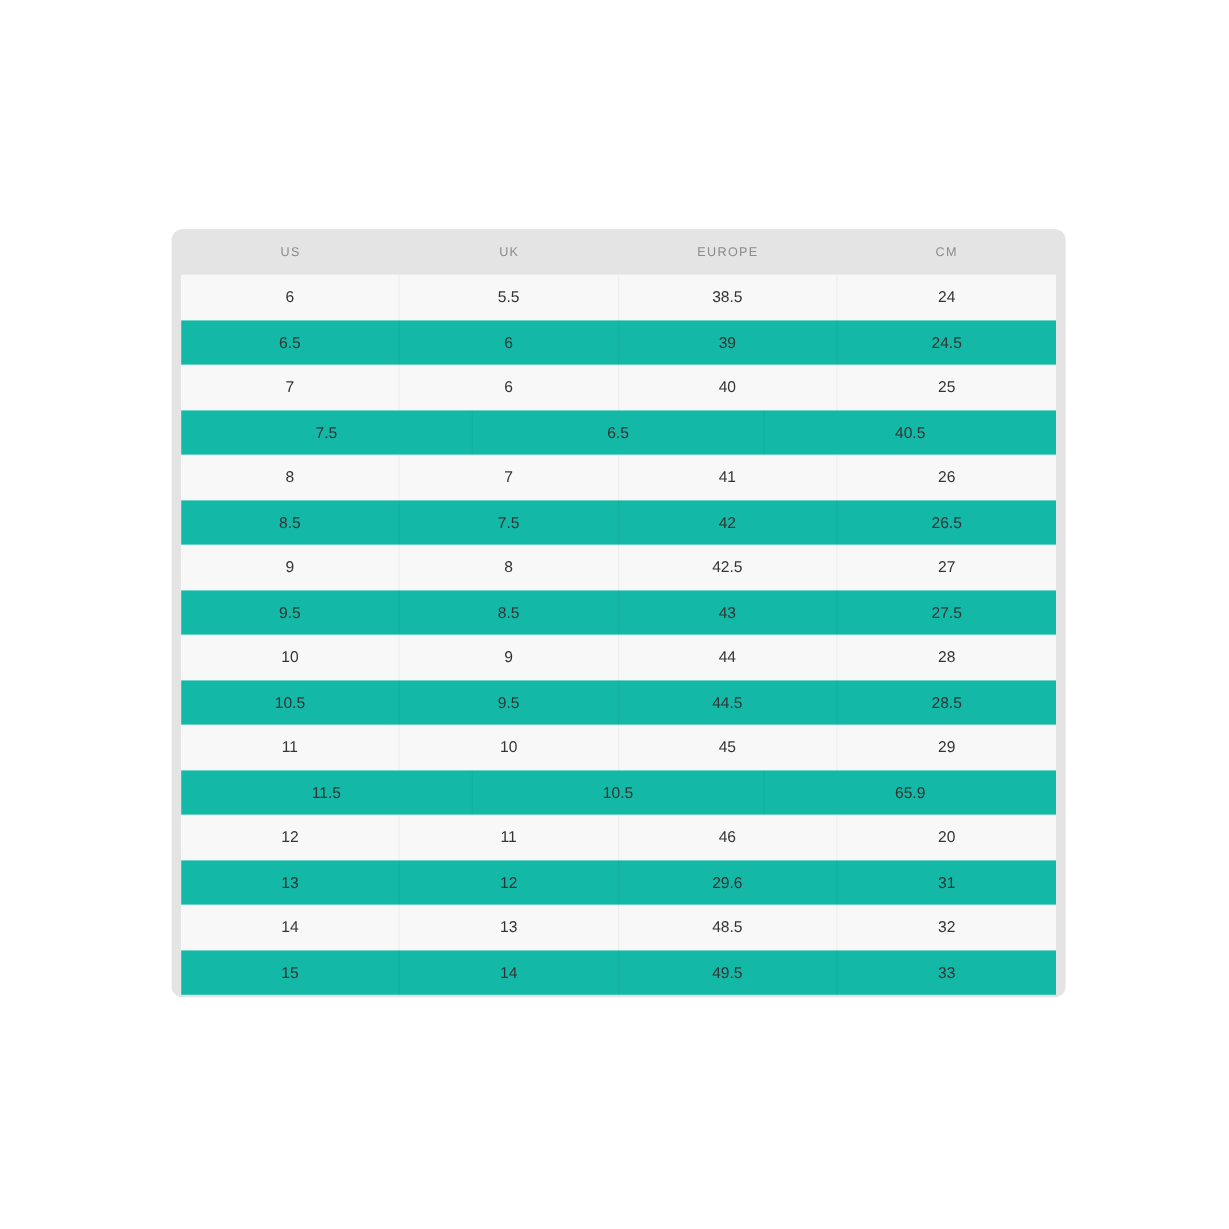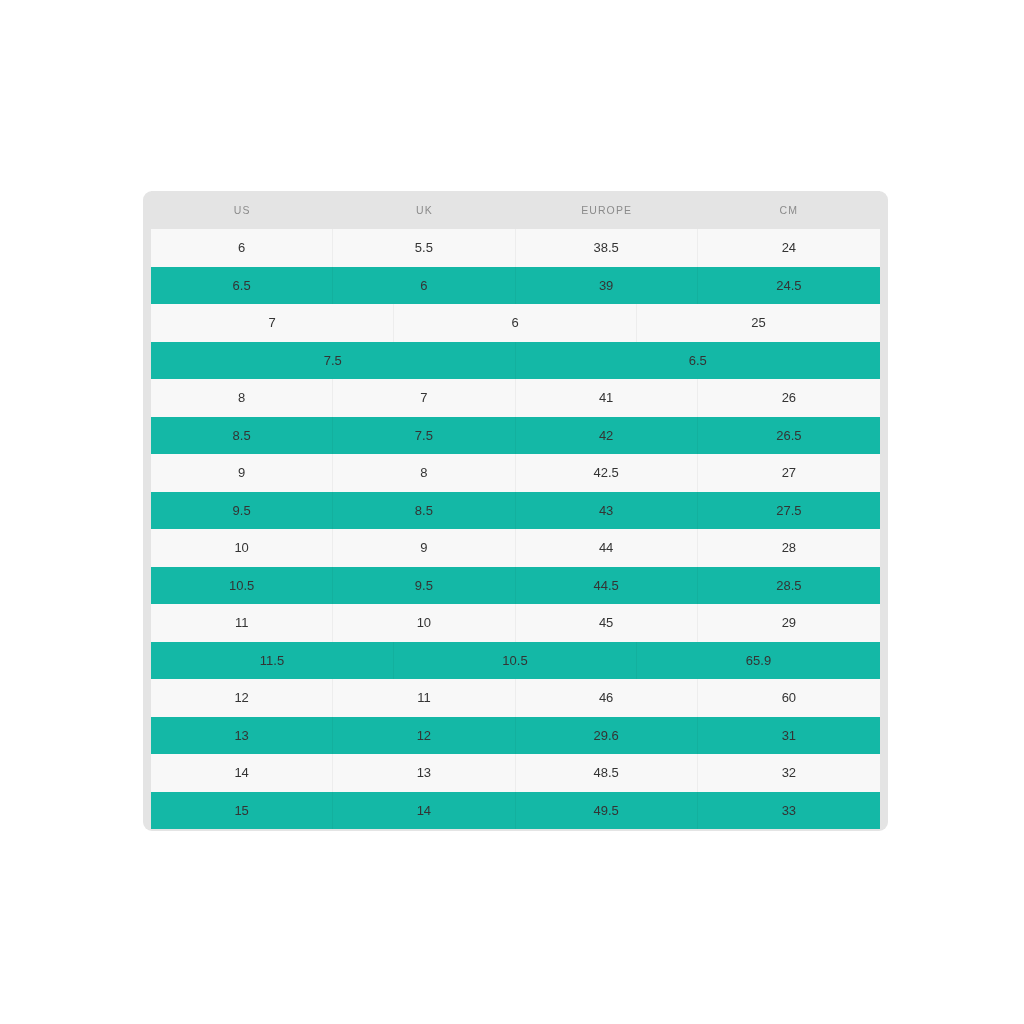--- a/index.html
+++ b/index.html
@@ -100,25 +100,27 @@
       </div>
       <div class="chart-row even">
         <div class="cell">6.5</div>
         <div class="cell">6</div>
         <div class="cell">39</div>
         <div class="cell">24.5</div>
       </div>
       <div class="chart-row odd">
         <div class="cell">7</div>
         <div class="cell">6</div>
+        <div class="cell">40</div>
         <div class="cell">25</div>
       </div>
       <div class="chart-row even">
         <div class="cell">7.5</div>
         <div class="cell">6.5</div>
+        <div class="cell">40.5</div>
       </div>
       <div class="chart-row odd">
         <div class="cell">8</div>
         <div class="cell">7</div>
         <div class="cell">41</div>
         <div class="cell">26</div>
       </div>
       <div class="chart-row even">
         <div class="cell">8.5</div>
         <div class="cell">7.5</div>
@@ -157,21 +159,21 @@
       </div>
       <div class="chart-row even">
         <div class="cell">11.5</div>
         <div class="cell">10.5</div>
         <div class="cell">65.9</div>
       </div>
       <div class="chart-row odd">
         <div class="cell">12</div>
         <div class="cell">11</div>
         <div class="cell">46</div>
-        <div class="cell">60</div>
+        <div class="cell">20</div>
       </div>
       <div class="chart-row even">
         <div class="cell">13</div>
         <div class="cell">12</div>
         <div class="cell">29.6</div>
         <div class="cell">31</div>
       </div>
       <div class="chart-row odd">
         <div class="cell">14</div>
         <div class="cell">13</div>

